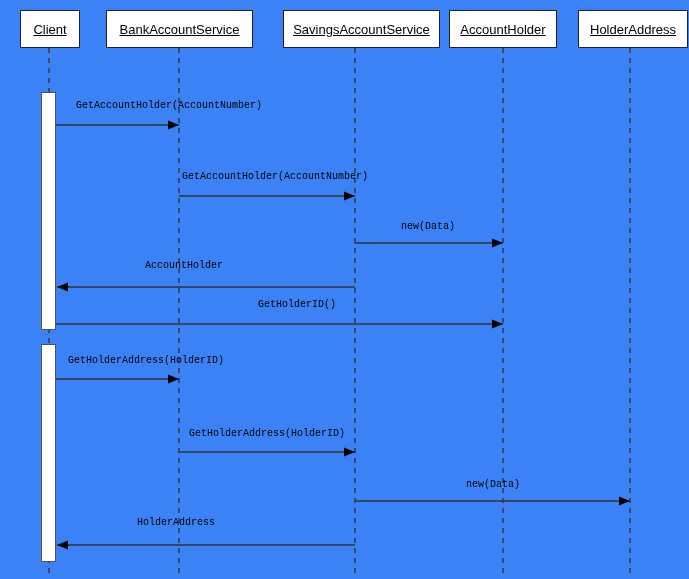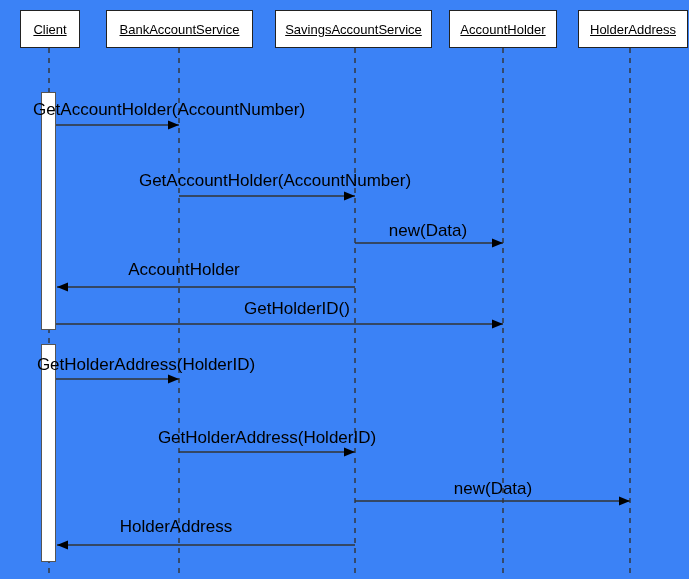--- a/index.html
+++ b/index.html
@@ -37,24 +37,25 @@
   }
   .participant-label {
     font-size: 13px;
     color: #000000;
     text-decoration: underline;
     white-space: nowrap;
     letter-spacing: 0px;
   }
   .msg-label {
     position: absolute;
-    font-size: 17px;
+    font-size: 10px;
     color: #000000;
     white-space: nowrap;
     transform: translateX(-50%);
+    font-family: Liberation Mono, monospace;
   }
   .activation-bar {
     position: absolute;
     box-sizing: border-box;
     border: 1px solid #555555;
     background: #ffffff;
   }
 </style>
 </head>
 <body>
@@ -105,21 +106,21 @@
       </g>
     </svg>
 
   <div id="participants-layer">
       <div class="participant-box" style="left: 20px; top: 10px; width: 60px; height: 38px;">
         <span class="participant-label">Client</span>
       </div>
       <div class="participant-box" style="left: 106px; top: 10px; width: 147px; height: 38px; text-align: right;">
         <span class="participant-label">BankAccountService</span>
       </div>
-      <div class="participant-box" style="left: 275px; top: 10px; width: 157px; height: 38px; text-align: right;">
+      <div class="participant-box" style="left: 283px; top: 10px; width: 157px; height: 38px; text-align: right;">
         <span class="participant-label">SavingsAccountService</span>
       </div>
       <div class="participant-box" style="left: 449px; top: 10px; width: 108px; height: 38px;">
         <span class="participant-label">AccountHolder</span>
       </div>
       <div class="participant-box" style="left: 578px; top: 10px; width: 110px; height: 38px;">
         <span class="participant-label">HolderAddress</span>
       </div>
     </div>
 

